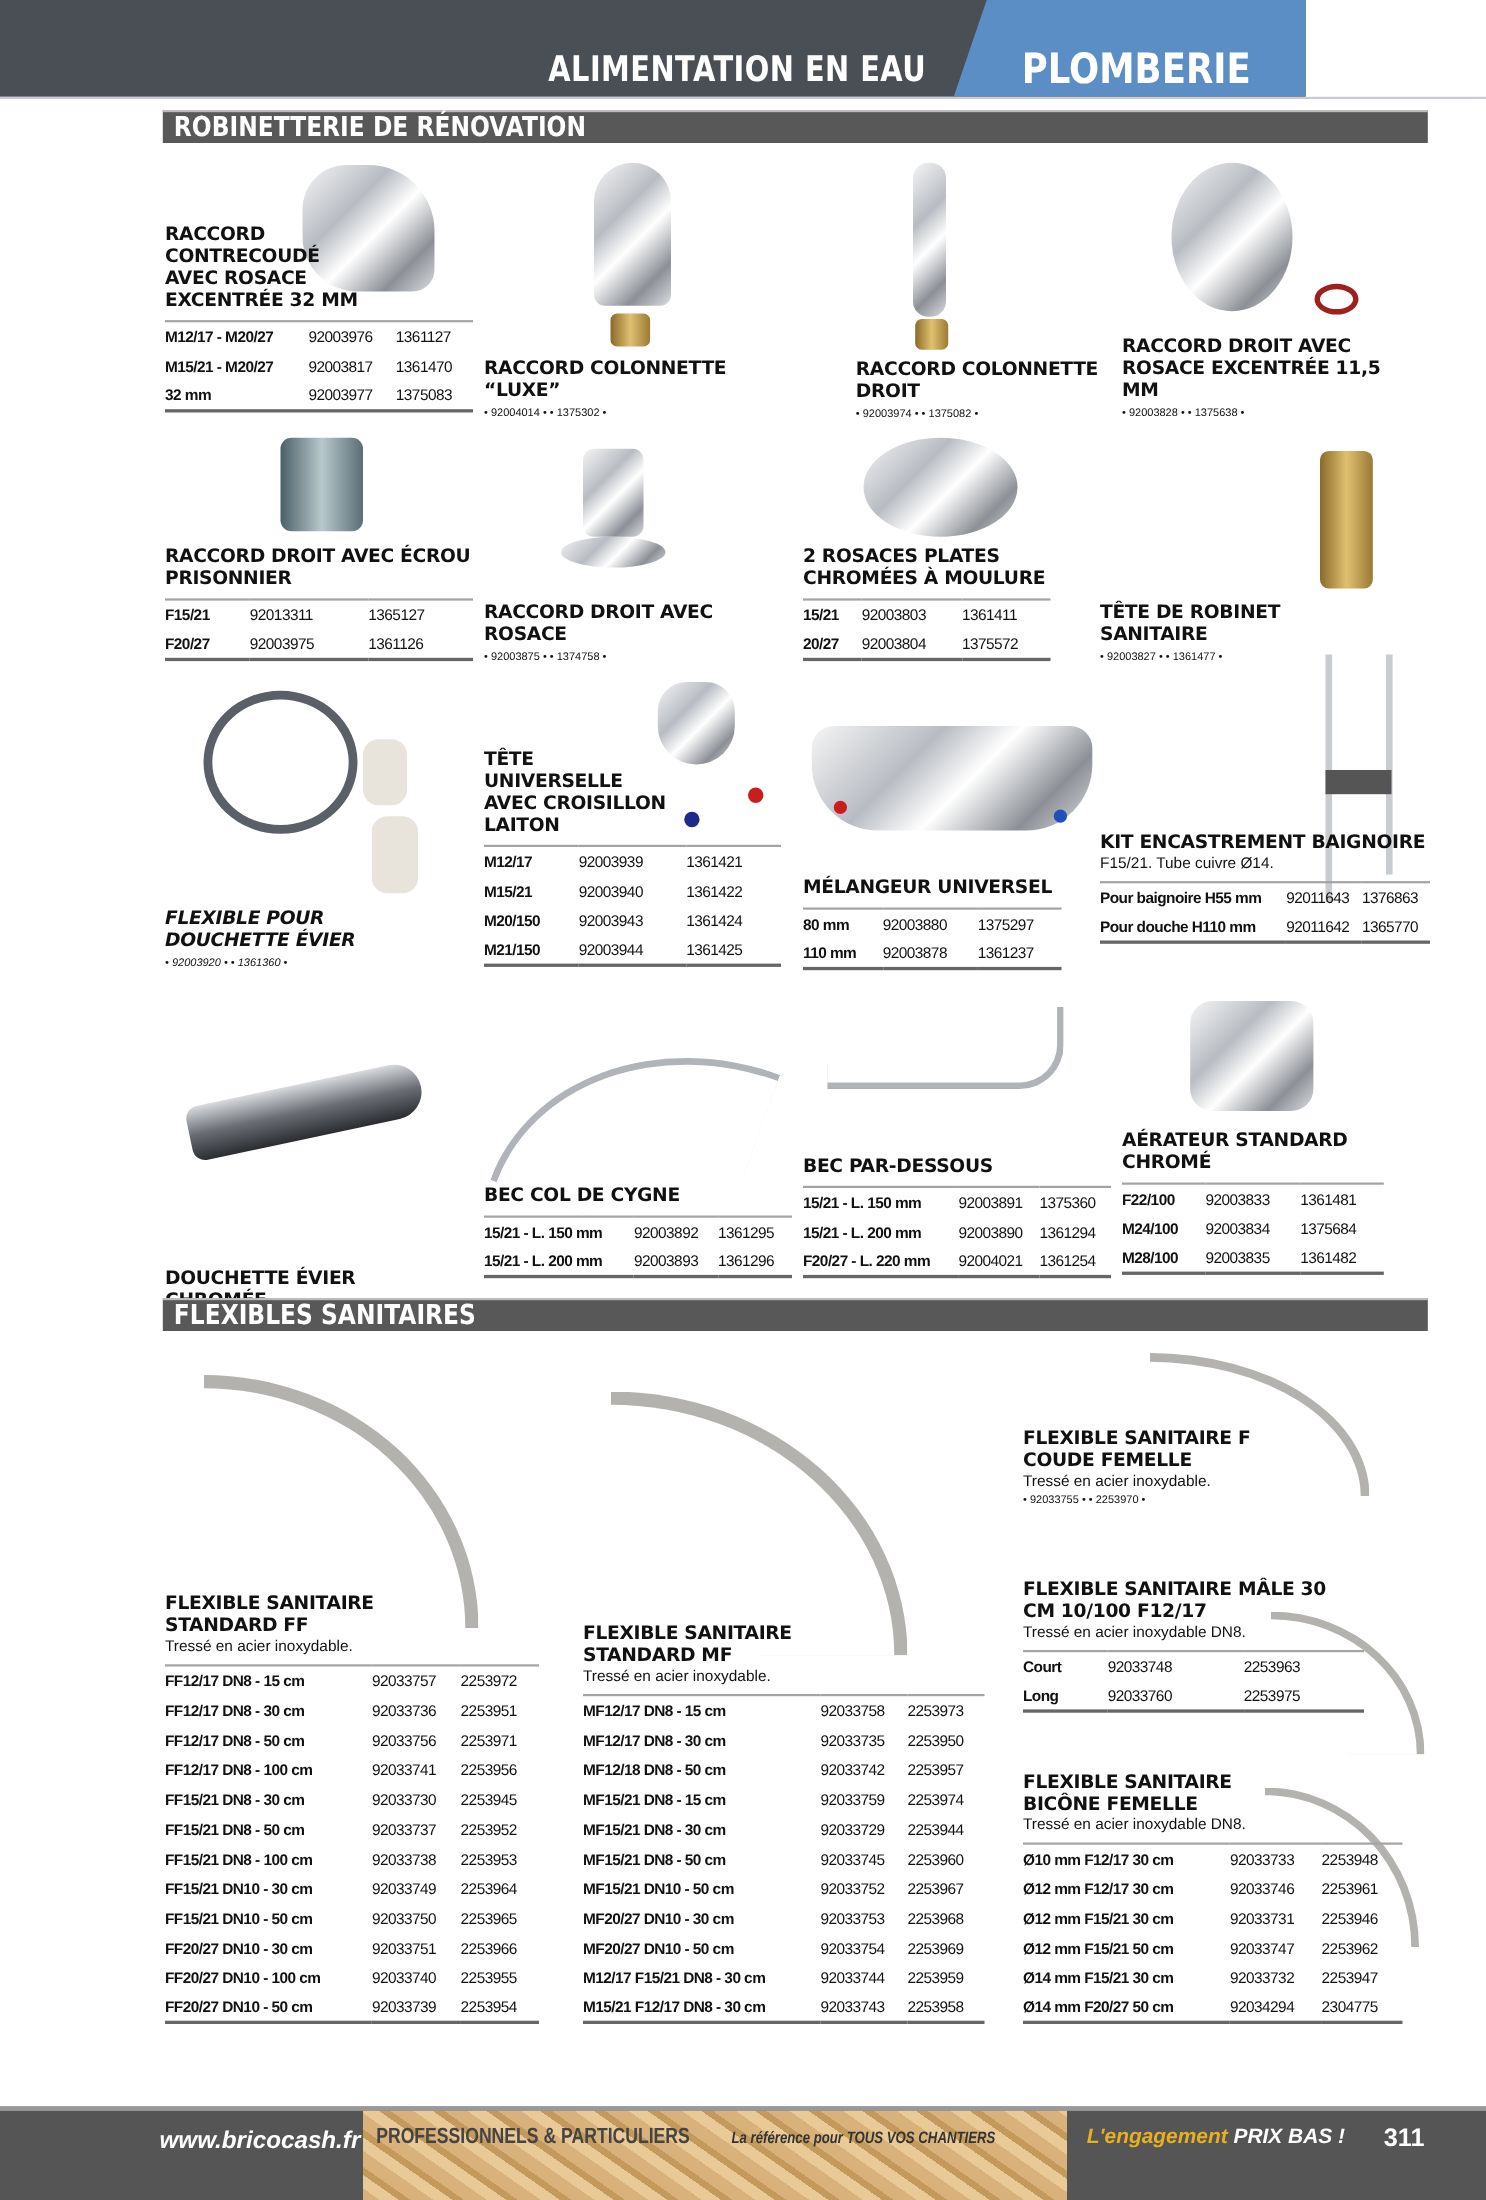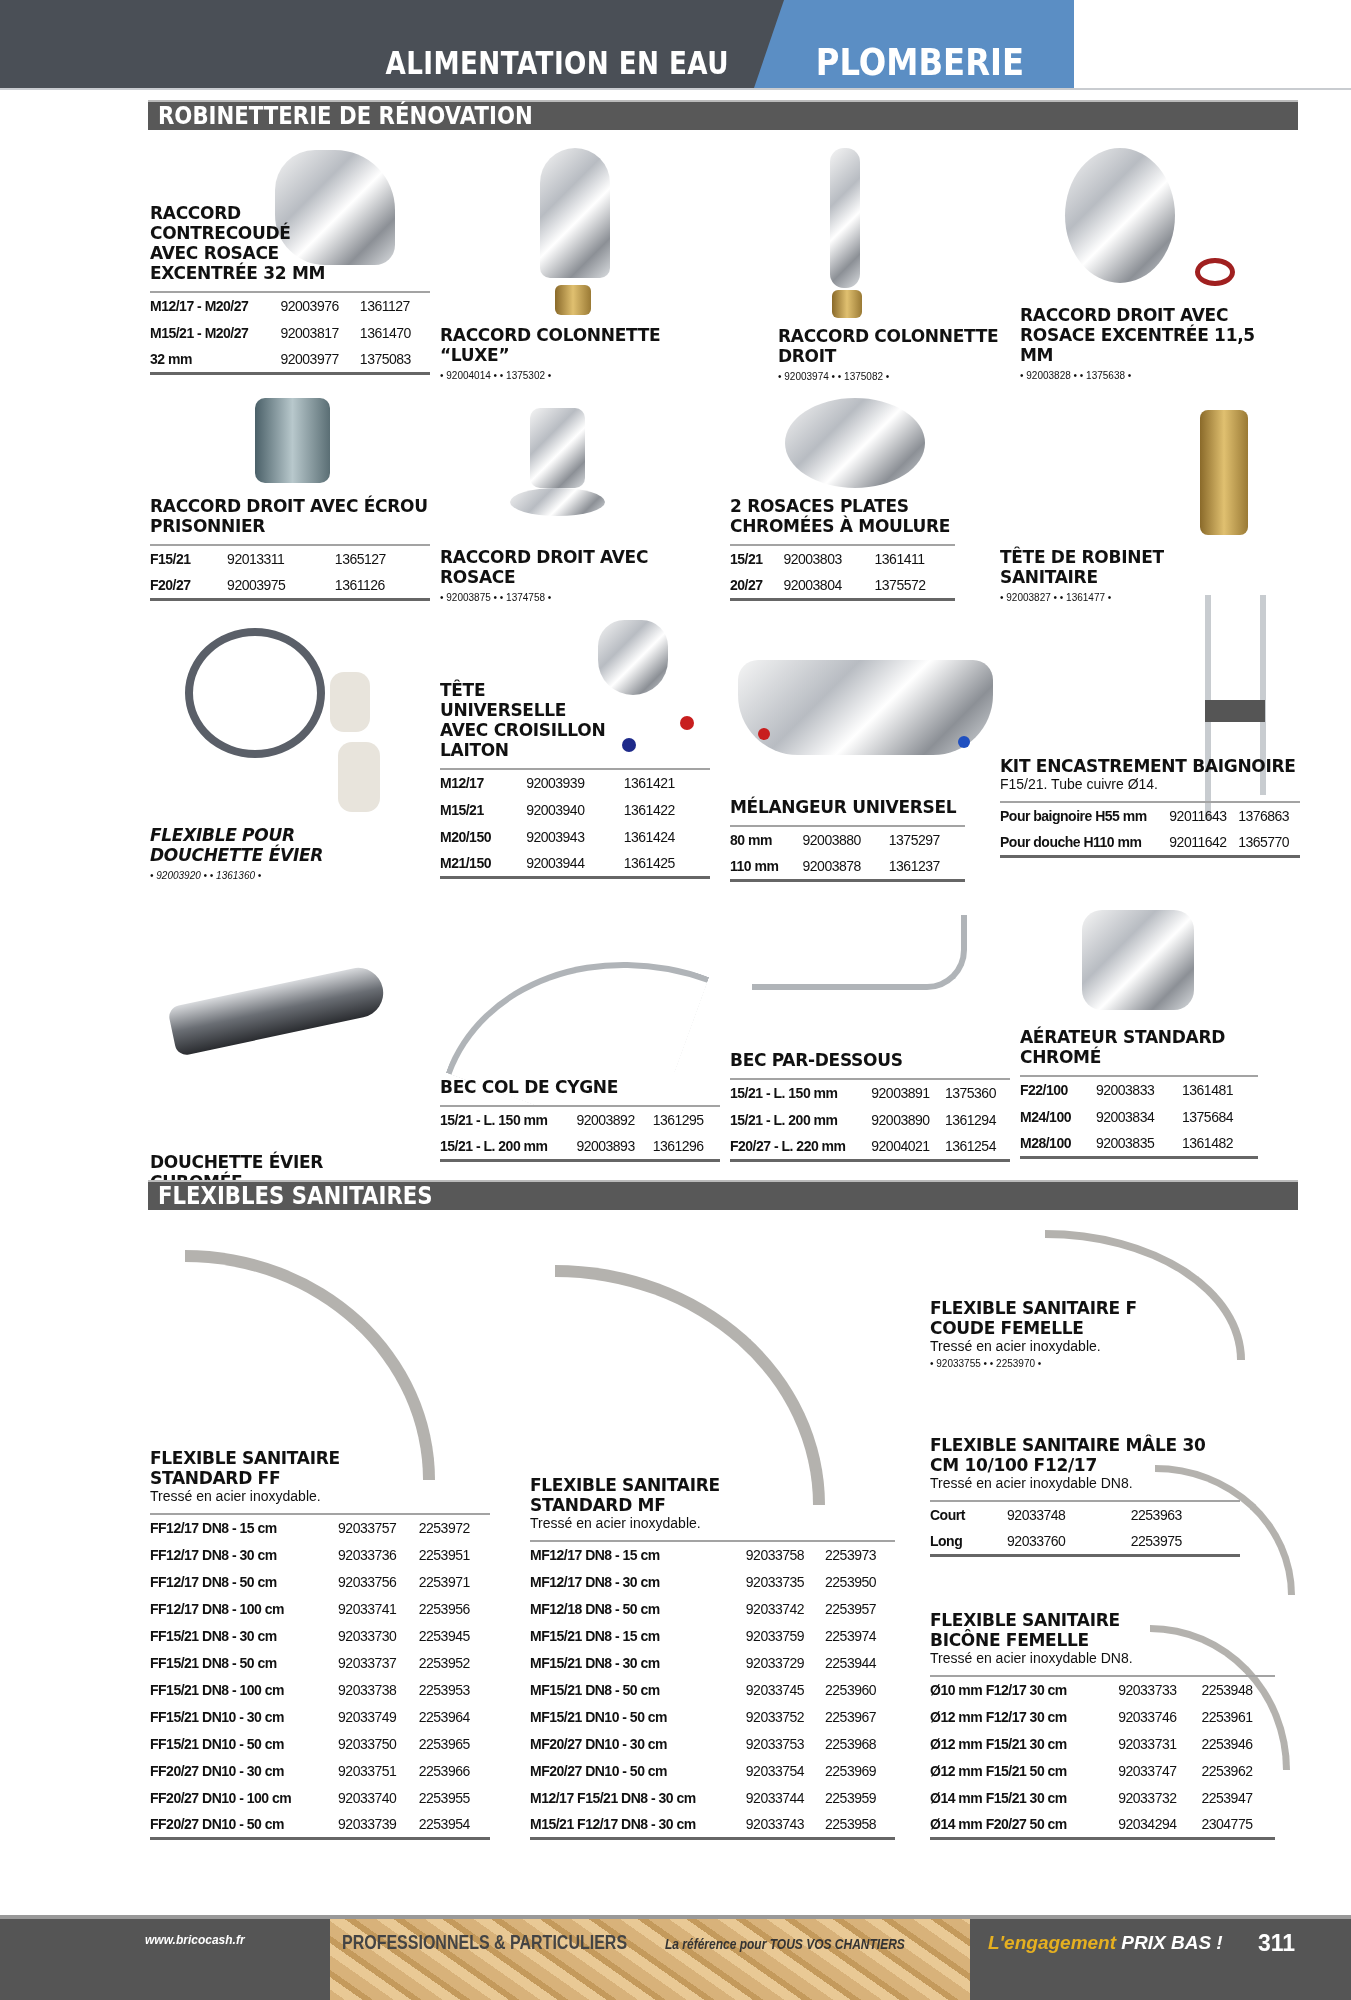--- a/index.html
+++ b/index.html
@@ -1,18 +1,18 @@
 <!DOCTYPE html>
 <html><head>
 <meta charset="utf-8">
 <style>
   * { box-sizing: border-box; margin: 0; padding: 0; }
   body { width: 1351px; height: 2000px; background: #ffffff; position: relative; overflow: hidden;
          font-family: "Liberation Sans", "DejaVu Sans", sans-serif; color: #111; }
-  .topbar { position: absolute; left: 0; top: 0; width: 1074px; height: 88px; background: #4a4f56; }
+  .topbar { position: absolute; left: 0; top: 0; width: 1187px; height: 88px; background: #4a4f56; }
   .topbar-line { position: absolute; left: 0; top: 88px; width: 1351px; height: 2px; background: #c9ccd0; }
   .topbar .blue { position: absolute; right: 0; top: 0; width: 320px; height: 88px; background: #5b8ec4;
                   clip-path: polygon(30px 0, 100% 0, 100% 100%, 0 100%); }
   .topbar .subcat { position: absolute; right: 345px; top: 44px; color: #fff; font-weight: bold; font-size: 32px;
                     letter-spacing: 0.5px; font-family: "DejaVu Sans", sans-serif; transform: scaleX(0.82); transform-origin: right center; }
   .topbar .cat { position: absolute; right: 50px; top: 40px; color: #fff; font-weight: bold; font-size: 38px;
                  font-family: "DejaVu Sans", sans-serif; transform: scaleX(0.85); transform-origin: right center; }
   .section-bar { position: absolute; left: 148px; width: 1150px; height: 30px; background: #585858;
                  border-top: 2px solid #bbb; color: #fff; font-weight: bold; font-size: 25px; line-height: 28px;
                  padding-left: 10px; font-family: "DejaVu Sans", sans-serif; }
@@ -25,21 +25,21 @@
   table.refs { border-collapse: collapse; margin-top: 8px; border-top: 2px solid #a3a3a3; border-bottom: 3px solid #666; }
   table.refs td { font-size: 14px; font-weight: bold; height: 27px; padding: 0 4px 0 0; white-space: nowrap;
                   font-family: "Liberation Sans", sans-serif; letter-spacing: -0.5px; }
   table.refs td.num { font-weight: normal; }
   .img { position: absolute; }
   .chrome { background: linear-gradient(135deg, #f5f5f5 0%, #b8bcc2 35%, #ffffff 55%, #8c9096 80%, #dadde0 100%); }
   .brass { background: linear-gradient(90deg, #8a6a2a, #e0c070, #9a7a35); }
   .footer { position: absolute; left: 0; top: 1915px; width: 1351px; height: 85px; background: #555; border-top: 4px solid #999; }
   .footer .wood { position: absolute; left: 330px; top: 0; width: 640px; height: 85px;
                   background: repeating-linear-gradient(35deg, #d8b27a 0 12px, #e9c995 12px 22px, #c49a5c 22px 28px); }
-  .footer .url { position: absolute; left: 145px; top: 14px; color: #fff; font-weight: bold; font-style: italic; font-size: 12px; }
+  .footer .url { position: absolute; left: 145px; top: 14px; color: #fff; font-weight: bold; font-style: italic; font-size: 22px; }
   .footer .pro { position: absolute; left: 342px; top: 12px; color: #444; font-weight: bold; font-size: 20px; transform: scaleX(0.8); transform-origin: left center; }
   .footer .ref { position: absolute; left: 665px; top: 16px; color: #333; font-weight: bold; font-style: italic; font-size: 15px; transform: scaleX(0.8); transform-origin: left center; }
   .footer .eng { position: absolute; left: 988px; top: 13px; font-weight: bold; font-style: italic; font-size: 19px; color: #e6b020; }
   .footer .eng b { color: #fff; }
   .footer .page { position: absolute; left: 1258px; top: 11px; color: #fff; font-weight: bold; font-size: 23px; }
 </style>
 </head>
 <body>
 
 <div class="topbar">

